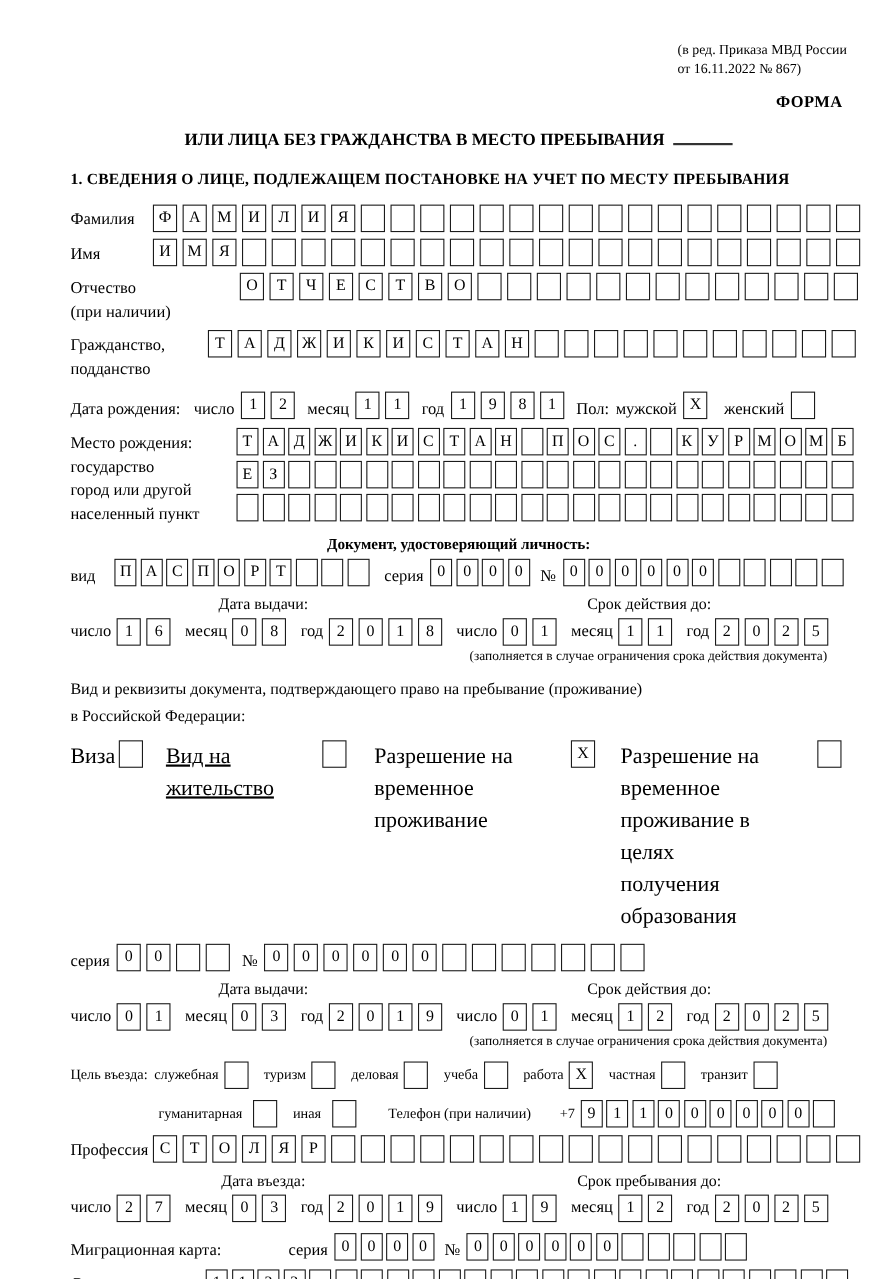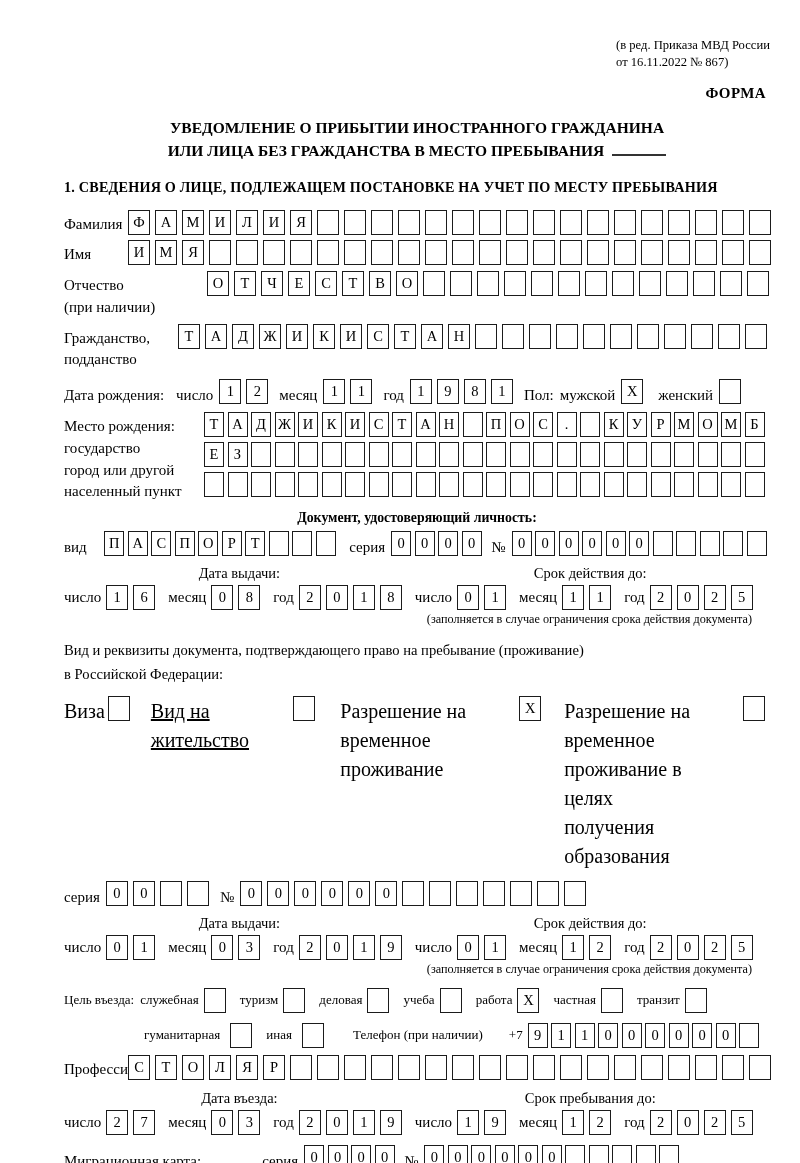--- a/index.html
+++ b/index.html
@@ -14,21 +14,21 @@
 
   .annex { margin-left:552px; font-size:13.5px; line-height:1.42; }
   .annex-note { margin-left:552px; font-size:12.6px; line-height:1.35; margin-top:3px; }
   .forma { text-align:right; font-weight:bold; font-size:15px; margin-top:14px; padding-right:4px; letter-spacing:.4px; }
 
   .title { text-align:center; font-weight:bold; font-size:15.5px; line-height:1.5; margin-top:14px; }
   .blank-line { display:inline-block; width:54px; height:13px; border-bottom:2px solid #333; margin-left:8px; }
 
   .sec-title { font-weight:bold; font-size:14.2px; margin-top:16px; letter-spacing:.2px; }
 
-  .frow { display:flex; align-items:flex-start; margin-top:5px; }
+  .frow { display:flex; align-items:flex-start; margin-top:5px;gap:11px; }
   .flabel { flex:none; padding-top:4px; font-size:15px; line-height:1.45; }
   .w64 { width:64px; } .w143 { width:143px; } .w114 { width:114px; } .w140 { width:140px; } .w112 { width:112px; }
 
   .cells { display:inline-flex; flex:none; }
   .cell {
     flex:none; width:22px; height:25px; border:1.6px solid #1b1b1b; margin-right:5px;
     display:inline-flex; align-items:center; justify-content:center;
     font-size:14.5px; background:#fff;
   }
   .cells.sm .cell { width:20px; margin-right:3.5px; }
@@ -66,21 +66,20 @@
 
 <div class="page">
 
   <div class="annex-note">
     <div>(в ред. Приказа МВД России</div>
     <div>от 16.11.2022 № 867)</div>
   </div>
   <div class="forma">ФОРМА</div>
 
   <div class="title">
-    <div>УВЕДОМЛЕНИЕ О ПРИБЫТИИ ИНОСТРАННОГО ГРАЖДАНИНА</div>
     <div><span>ИЛИ ЛИЦА БЕЗ ГРАЖДАНСТВА В МЕСТО ПРЕБЫВАНИЯ</span><span class="blank-line"></span></div>
   </div>
 
   <div class="sec-title">1. СВЕДЕНИЯ О ЛИЦЕ, ПОДЛЕЖАЩЕМ ПОСТАНОВКЕ НА УЧЕТ ПО МЕСТУ ПРЕБЫВАНИЯ</div>
 
   <div class="frow" style="margin-top:14px;">
     <span class="flabel w64">Фамилия</span>
     <span class="cells">
         <span class="cell">Ф</span>
         <span class="cell">А</span>

